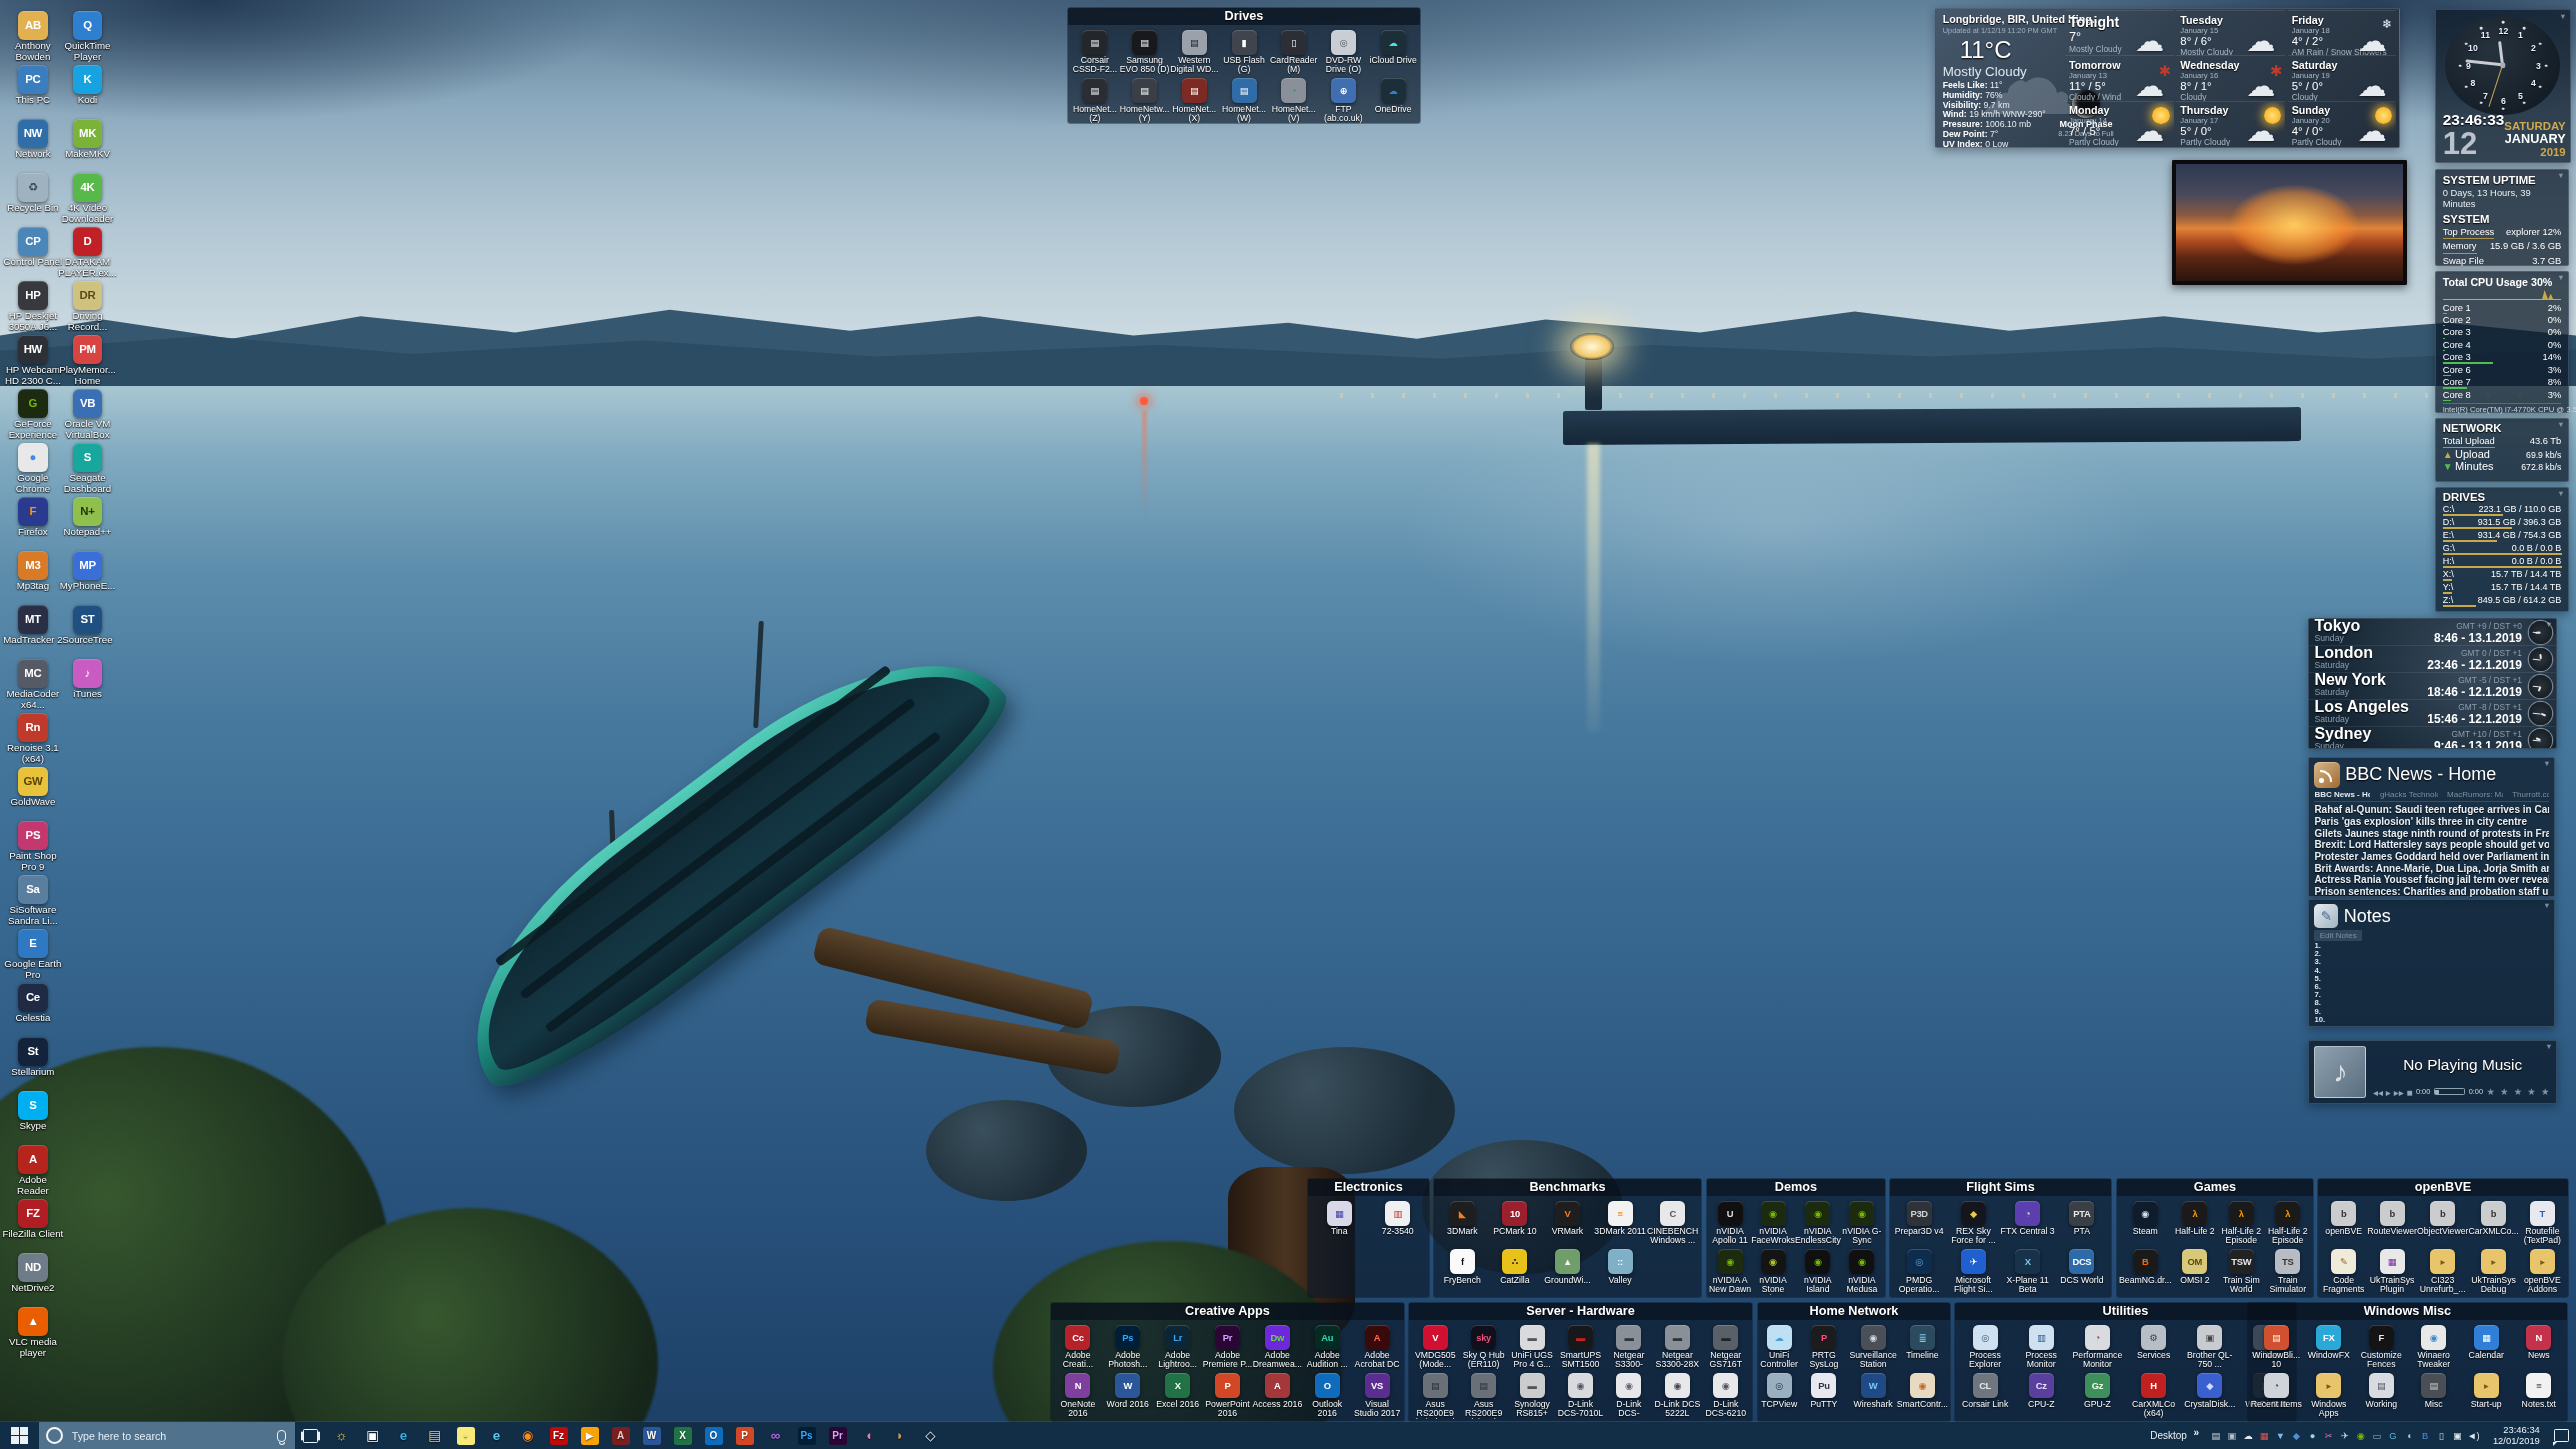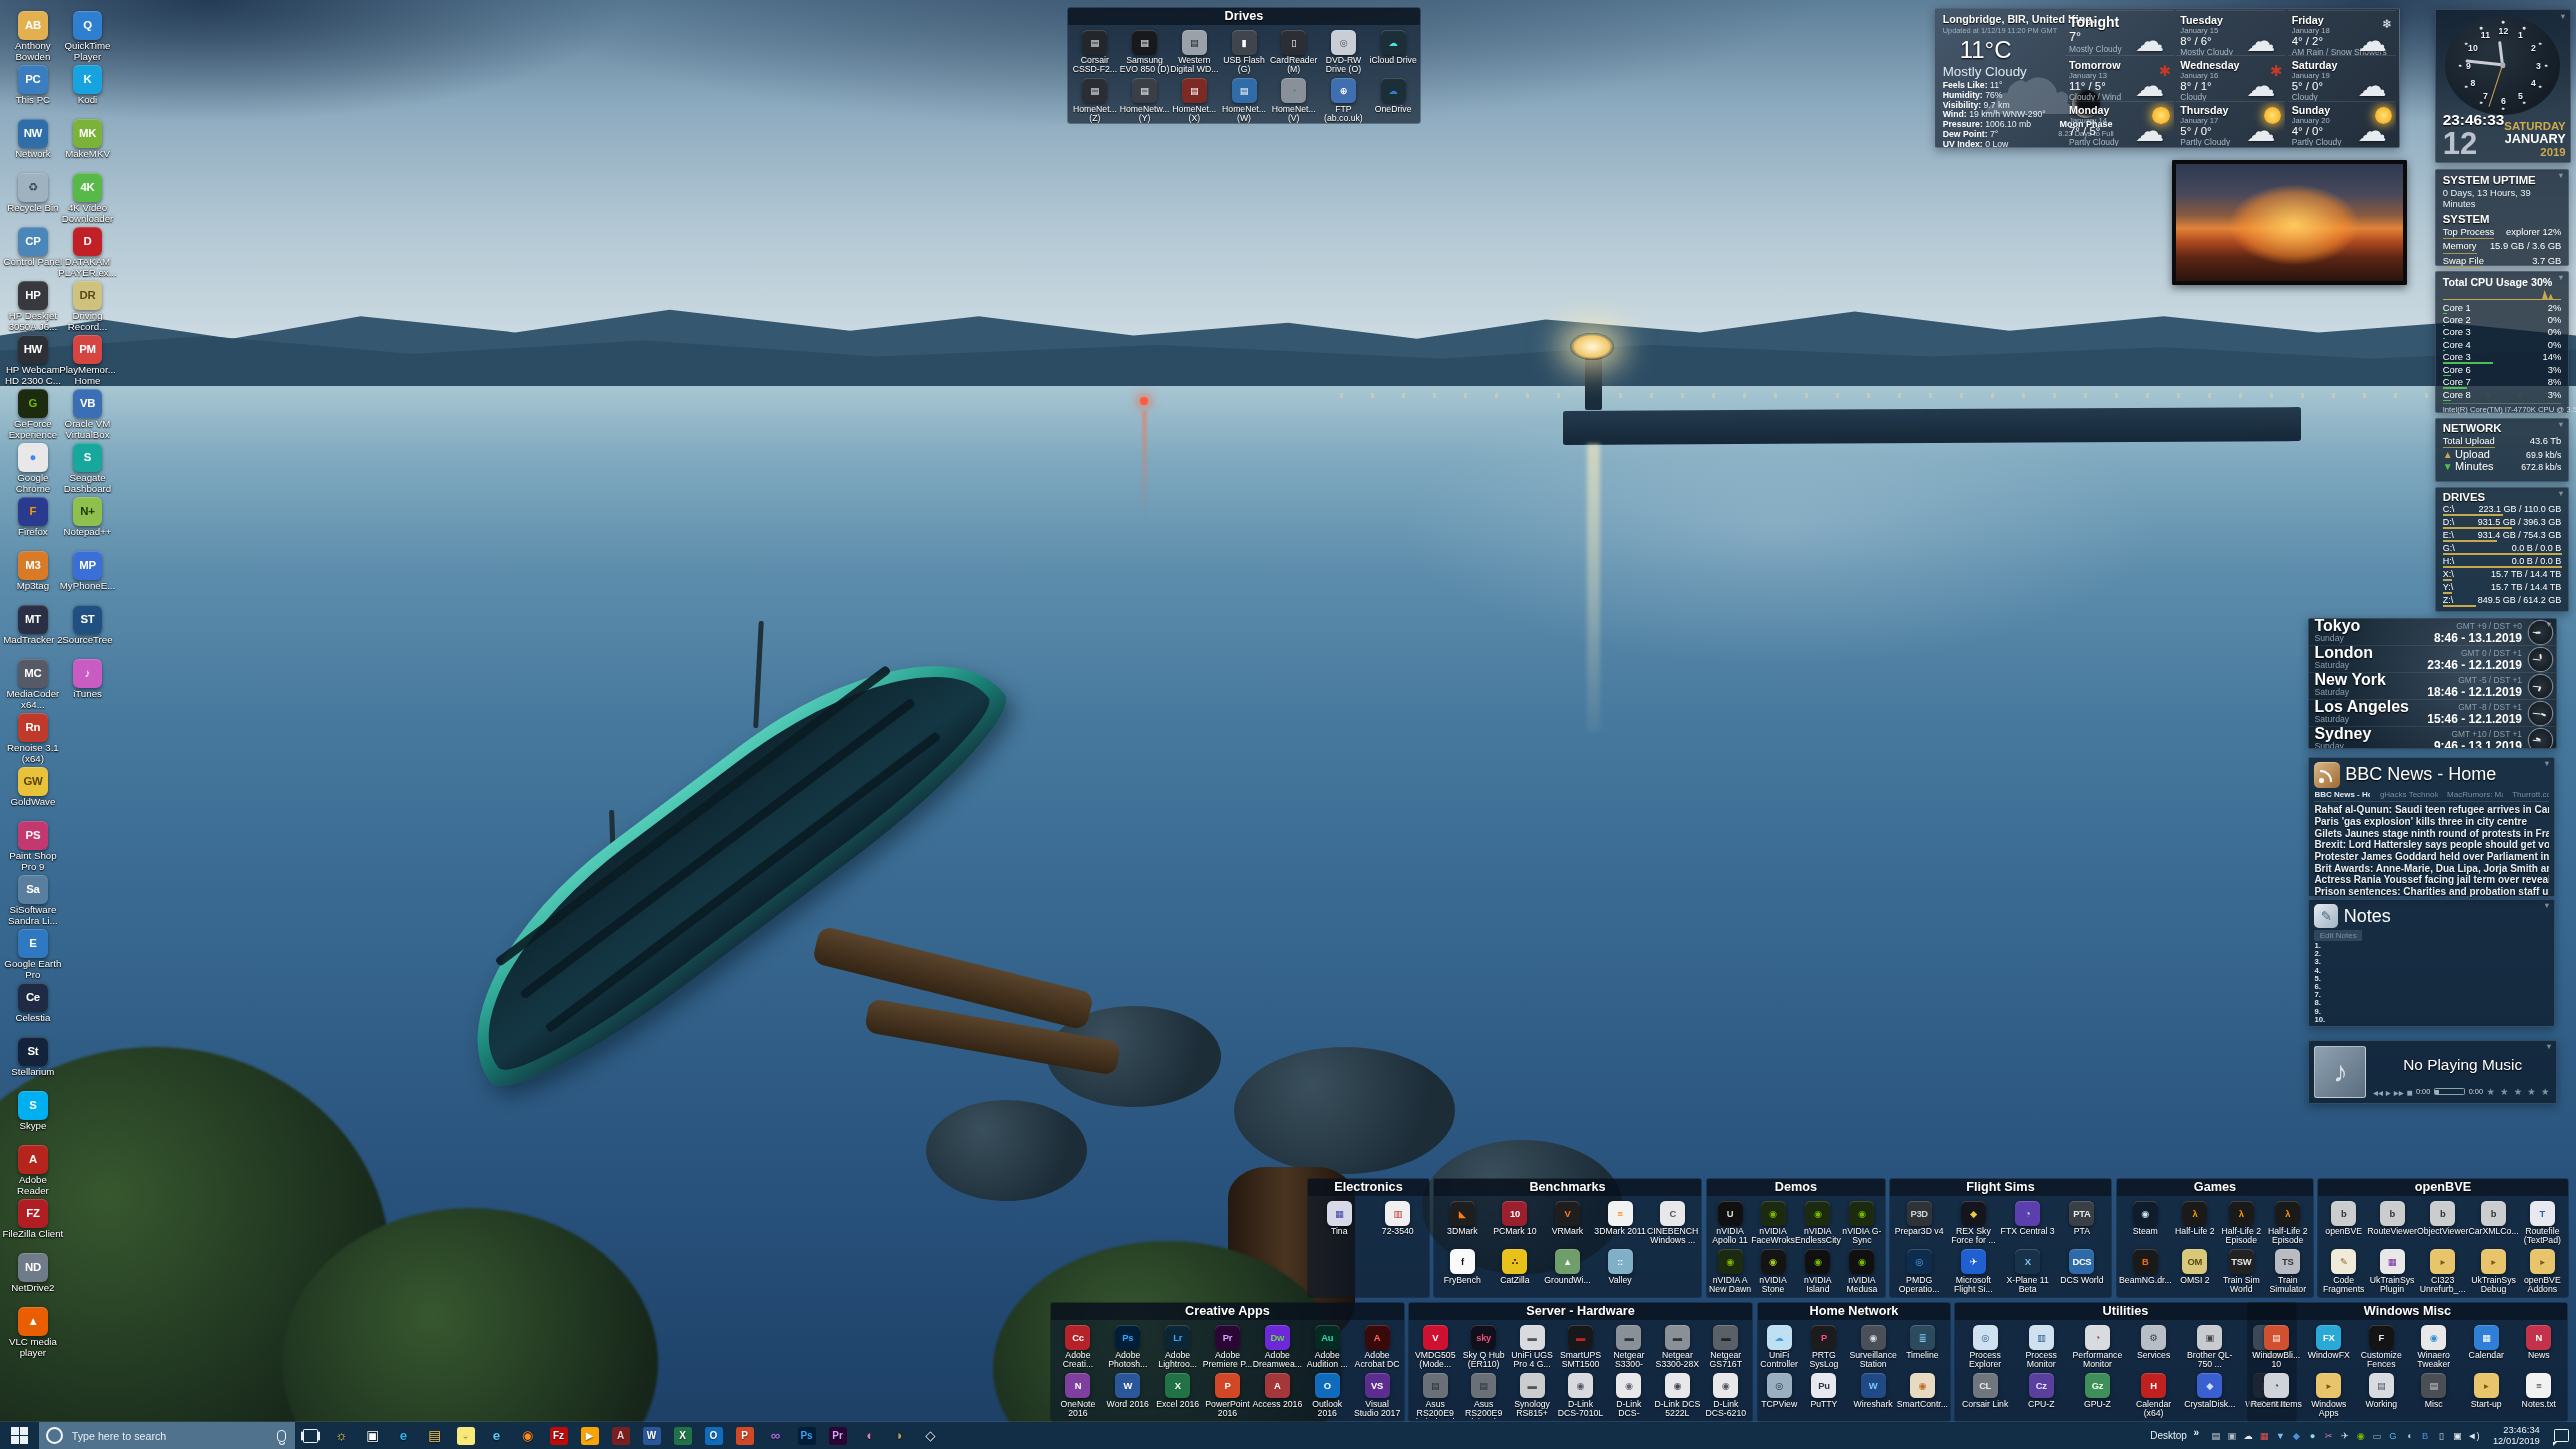--- a/index.html
+++ b/index.html
@@ -888,21 +888,21 @@
           <div class="fitem">
             <div class="tile" style="background: rgb(90, 63, 158); color: rgb(232, 224, 255);">Cz</div>
             <div class="flbl">CPU-Z</div>
           </div>
           <div class="fitem">
             <div class="tile" style="background: rgb(63, 143, 90); color: rgb(234, 255, 234);">Gz</div>
             <div class="flbl">GPU-Z</div>
           </div>
           <div class="fitem">
             <div class="tile" style="background: rgb(192, 32, 32); color: rgb(255, 255, 255);">H</div>
-            <div class="flbl">Calendar (x64)</div>
+            <div class="flbl">CarXMLCo (x64)</div>
           </div>
           <div class="fitem">
             <div class="tile" style="background: rgb(58, 95, 208); color: rgb(207, 224, 255);">◆</div>
             <div class="flbl">CrystalDisk...</div>
           </div>
           <div class="fitem">
             <div class="tile" style="background: rgb(58, 63, 69); color: rgb(232, 163, 74);">▤</div>
             <div class="flbl">WinDirStat</div>
           </div>
         </div>

